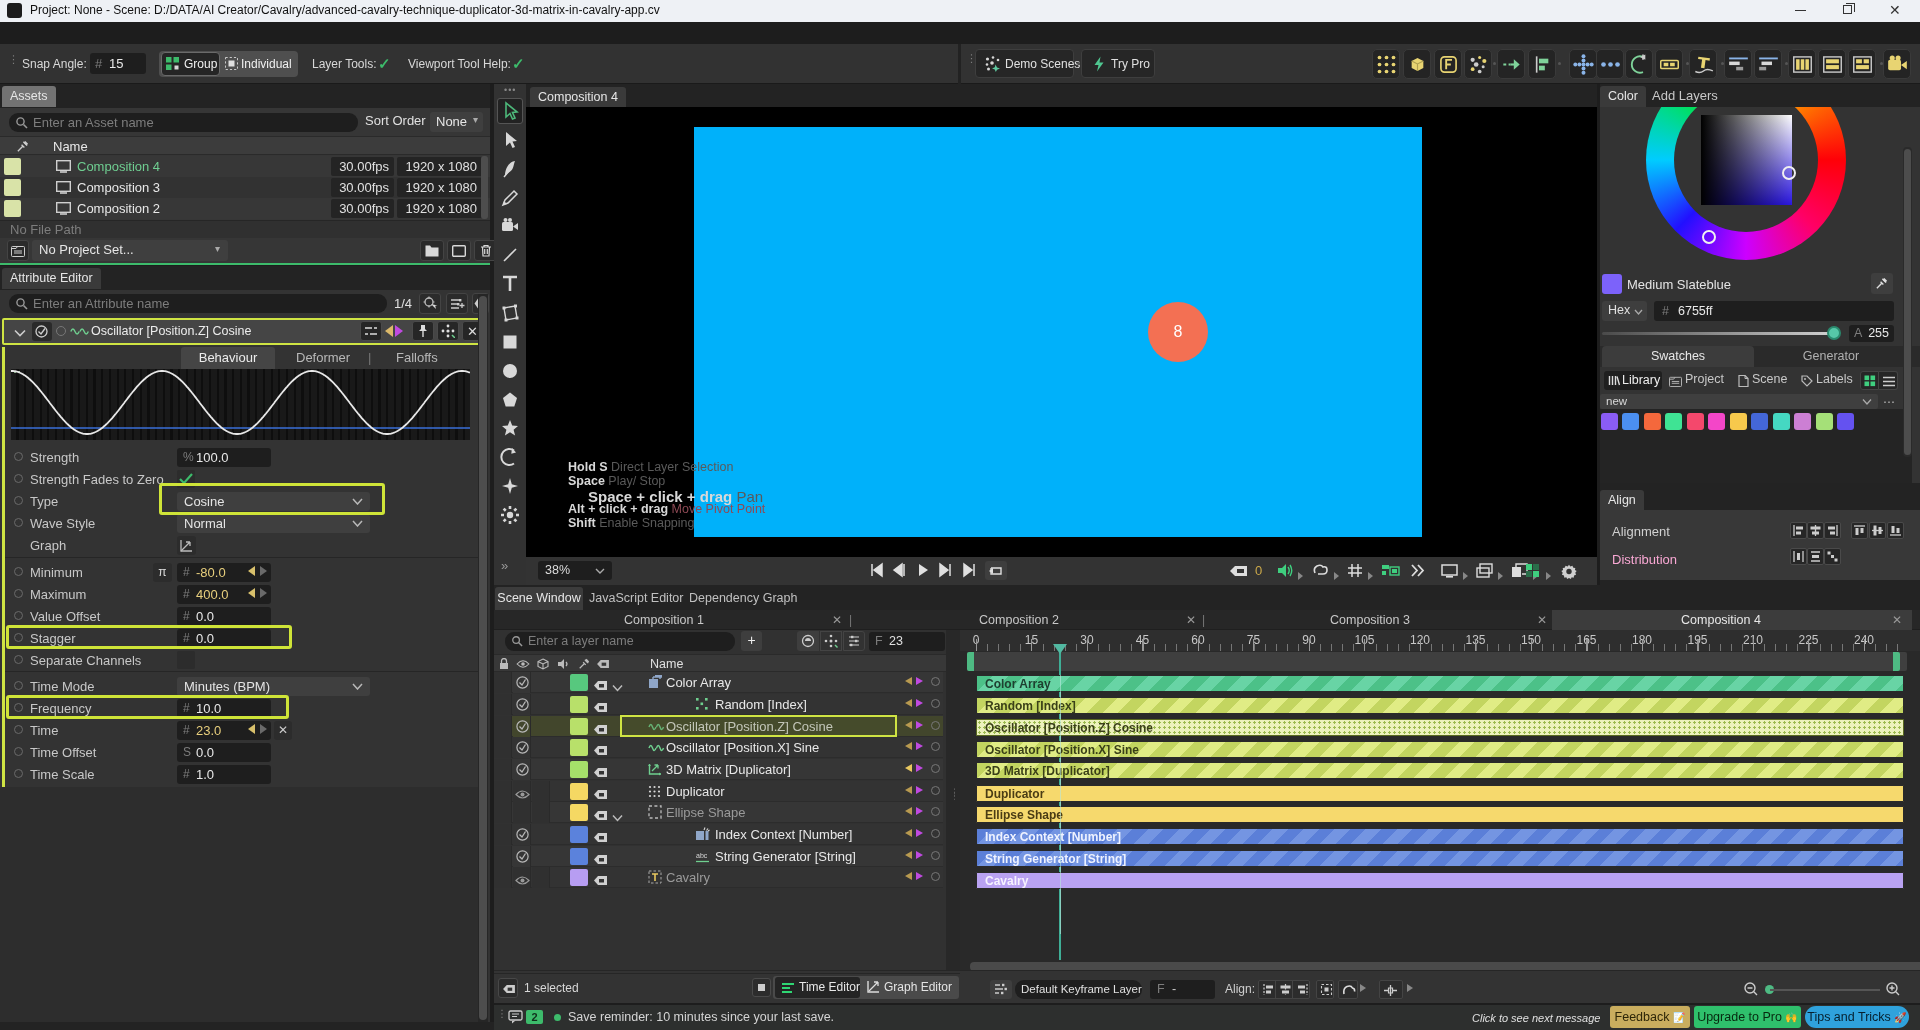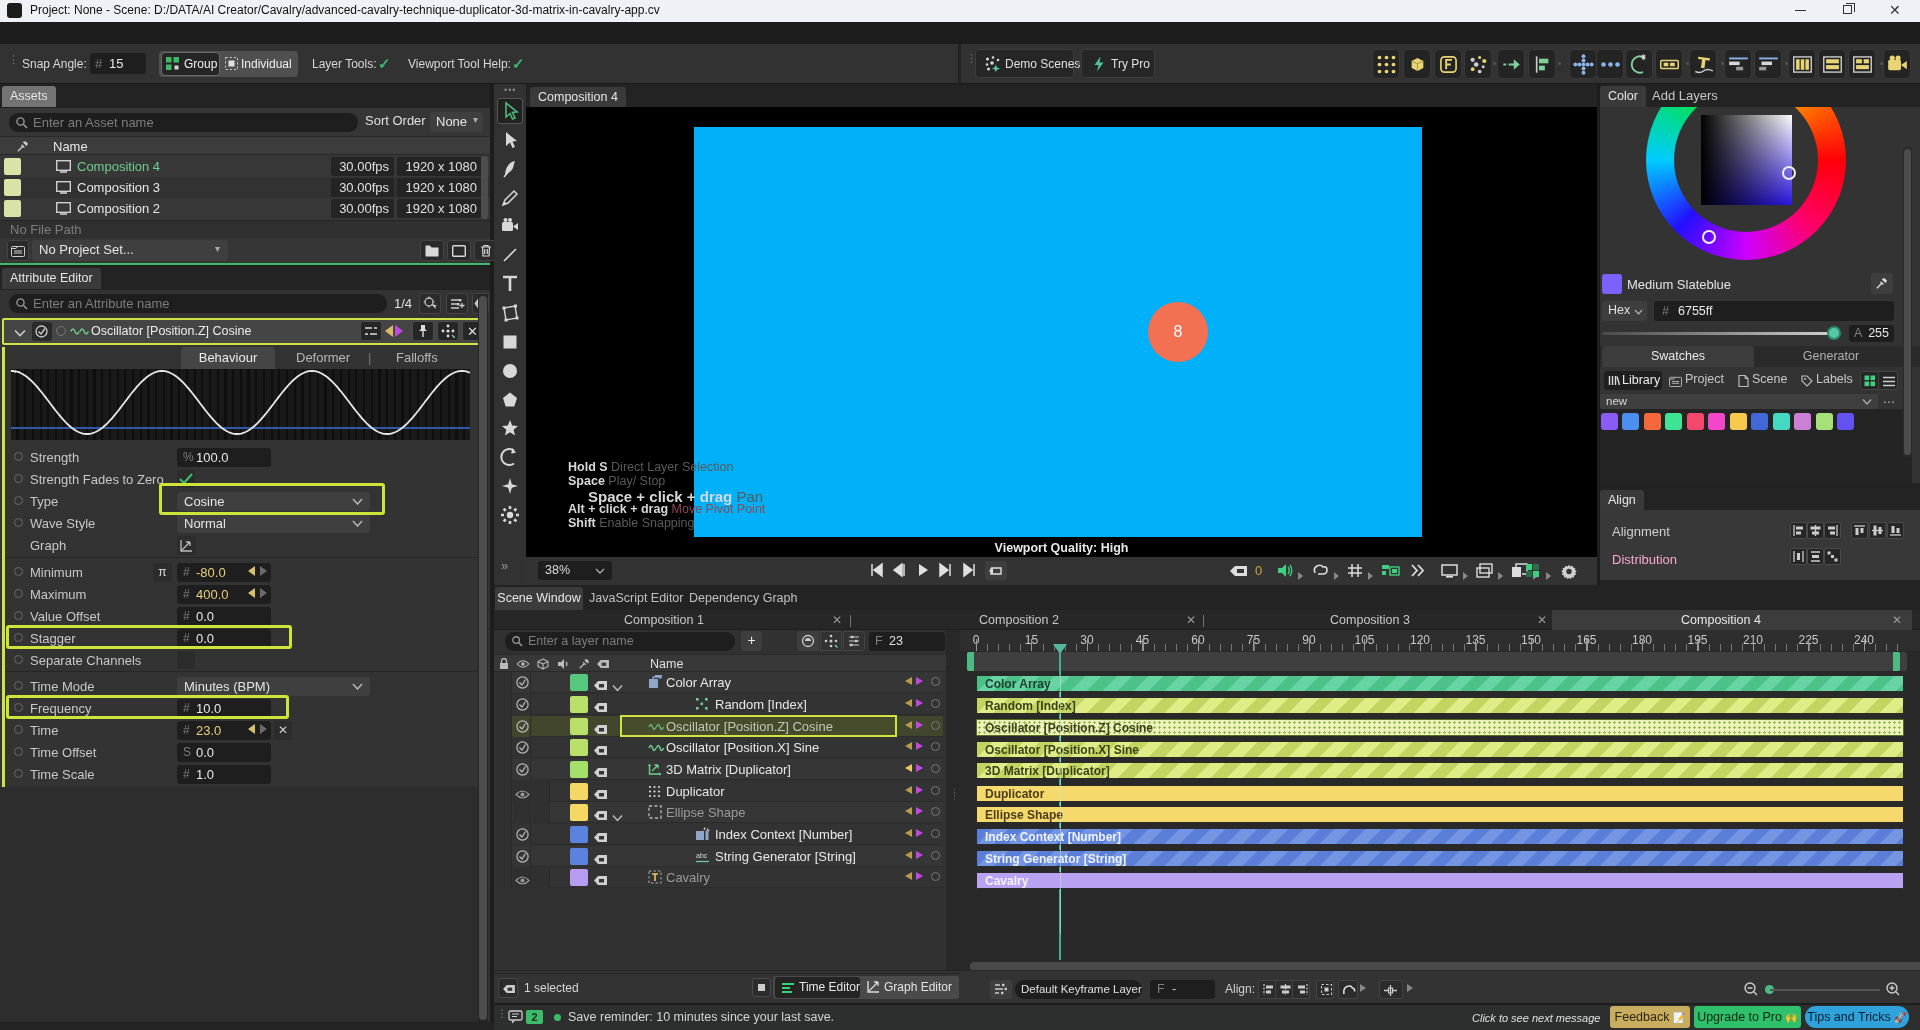--- a/index.html
+++ b/index.html
@@ -571,21 +571,20 @@
     <div class="ptab" style="left:4px;top:3px;background:#3a3a3a;font-size:12.5px;">Composition 4</div>
     <div class="abs" style="left:0;top:23px;width:1071px;height:450px;background:#000;">
       <div class="abs" style="left:168px;top:20px;width:728px;height:410px;background:#00b1fa;"></div>
       <div class="abs" style="left:622px;top:195px;width:60px;height:60px;border-radius:50%;background:#f37053;"></div>
       <div class="abs" style="left:622px;top:216px;width:60px;text-align:center;color:#fff;font-size:16px;">8</div>
       <div class="abs" style="left:42px;top:353px;font-size:12.5px;white-space:nowrap;"><span style="color:#d8d8d8;font-weight:bold;">Hold S</span> <span style="color:#5a5a5a;">Direct Layer Selection</span></div>
         <div class="abs" style="left:42px;top:367px;font-size:12.5px;white-space:nowrap;"><span style="color:#d8d8d8;font-weight:bold;">Space</span> <span style="color:#5a5a5a;">Play/ Stop</span></div>
         <div class="abs" style="left:42px;top:381px;font-size:15px;white-space:nowrap;margin-left:20px;"><span style="color:#d8d8d8;font-weight:bold;">Space + click + drag</span> <span style="color:#5a5a5a;">Pan</span></div>
         <div class="abs" style="left:42px;top:395px;font-size:12.5px;white-space:nowrap;"><span style="color:#d8d8d8;font-weight:bold;">Alt + click + drag</span> <span style="color:#8f4a55;">Move Pivot Point</span></div>
         <div class="abs" style="left:42px;top:409px;font-size:12.5px;white-space:nowrap;"><span style="color:#d8d8d8;font-weight:bold;">Shift</span> <span style="color:#5a5a5a;">Enable Snapping</span></div>
-      <div class="abs" style="left:0;top:434px;width:1071px;text-align:center;color:#e8e8e8;font-size:12.5px;font-weight:bold;">Viewport Quality: High</div>
     </div>
     <div class="abs" style="left:0;top:473px;width:1071px;height:28px;background:#333333;">
       <div class="abs" style="left:12px;top:4px;width:74px;height:19px;background:#1e1e1e;border-radius:3px;color:#ddd;font-size:12.5px;">
           <span style="position:absolute;left:7px;top:2px;">38%</span>
           <svg width="10" height="6" style="position:absolute;right:7px;top:7px;" viewBox="0 0 10 6">
             <path d="M1 1 L5 5 L9 1" stroke="#aaa" stroke-width="1.4" fill="none"></path>
           </svg>
         </div>
       <div class="abs" style="left:342px;top:5px;width:20px;height:18px;"><svg width="18" height="16" viewBox="0 0 18 16">
             <path d="M4 2 V14 M14 2 L6 8 L14 14 Z" stroke="#e0e0e0" fill="#e0e0e0" stroke-width="1.5"></path>

